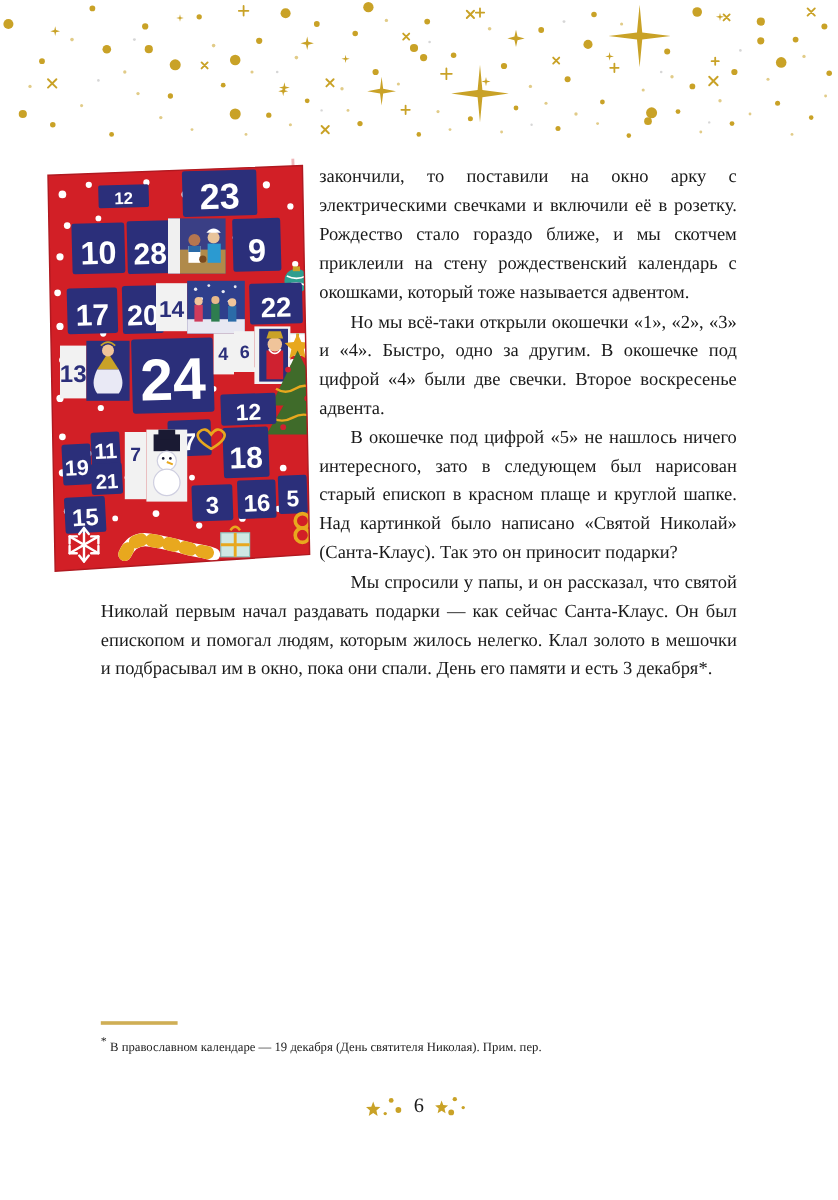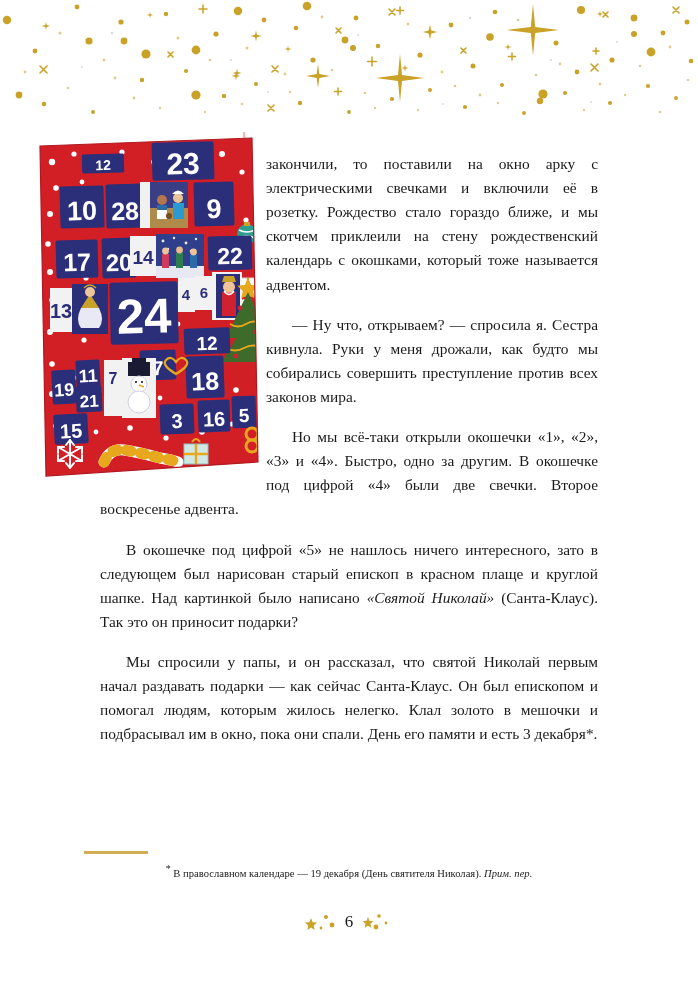--- a/index.html
+++ b/index.html
@@ -42,53 +42,52 @@
     left: 84px;
     top: 136px;
     width: 530px;
     font-size: 15.4px;
     line-height: 1.565;
     text-align: justify;
     text-justify: inter-word;
     hyphens: manual;
   }
   .text-column p {
-    margin: 16px;
+    margin: 0;
     text-indent: 26px;
   }
   .text-column p.no-indent { text-indent: 0; }
 
   
   .wrap-spacer {
     float: left;
     width: 182px;
     height: 352px;
     shape-outside: inset(0);
   }
 
-  .ital { font-style: italic; }
+  .ital { }
 
   
   .footnote-rule {
     position: absolute;
     left: 84px;
     top: 851px;
     width: 64px;
     height: 2.5px;
     background: #cfae55;
   }
   .footnote {
     position: absolute;
     left: 84px;
     top: 862px;
     width: 530px;
     font-size: 10.6px;
     line-height: 1.45;
     color: #222;
-    text-align: center;
   }
   .footnote .star-mark {
     font-size: 10px;
     vertical-align: super;
   }
 
   
   .folio {
     position: absolute;
     left: 0;
@@ -615,21 +614,20 @@
       </g>
 
       <path d="M14,14 L226,6 L232,330 L20,344 Z" fill="none" stroke="#b01920" stroke-width="1.2"></path>
     </svg>
   </div>
 
   <div class="text-column">
     <div class="wrap-spacer"></div>
 
     <p class="no-indent">закончили, то поставили на окно арку с электрическими свечками и включили её в розетку. Рождество стало гораздо ближе, и мы скотчем приклеили на стену рождественский календарь с окошками, который тоже называется адвентом.</p>
-    <p>— Ну что, открываем? — спросила я. Сестра кивнула. Руки у меня дрожали, как будто мы собирались совершить преступление против всех законов мира.</p>
     <p>Но мы всё-таки открыли окошечки «1», «2», «3» и «4». Быстро, одно за другим. В окошечке под цифрой «4» были две свечки. Второе воскресенье адвента.</p>
     <p><span>В окошечке под цифрой «5» не нашлось ничего интересного, зато в следующем был нарисован старый епископ в красном плаще и круглой шапке. Над картинкой было написано </span><span class="ital">«Святой Николай»</span><span> (Санта-Клаус). Так это он приносит подарки?</span></p>
     <p><span>Мы спросили у папы, и он рассказал, что святой Николай первым начал раздавать подарки — как сейчас Санта-Клаус. Он был епископом и помогал людям, которым жилось нелегко. Клал золото в мешочки и подбрасывал им в окно, пока они спали. День его памяти и есть 3 декабря</span><span class="star-mark">*</span>.</p>
   </div>
 
   <div class="footnote-rule"></div>
   <div class="footnote">
     <span class="star-mark">*</span><span> В православном календаре — 19 декабря (День святителя Николая). </span><span class="ital">Прим. пер.</span>
   </div>
 

